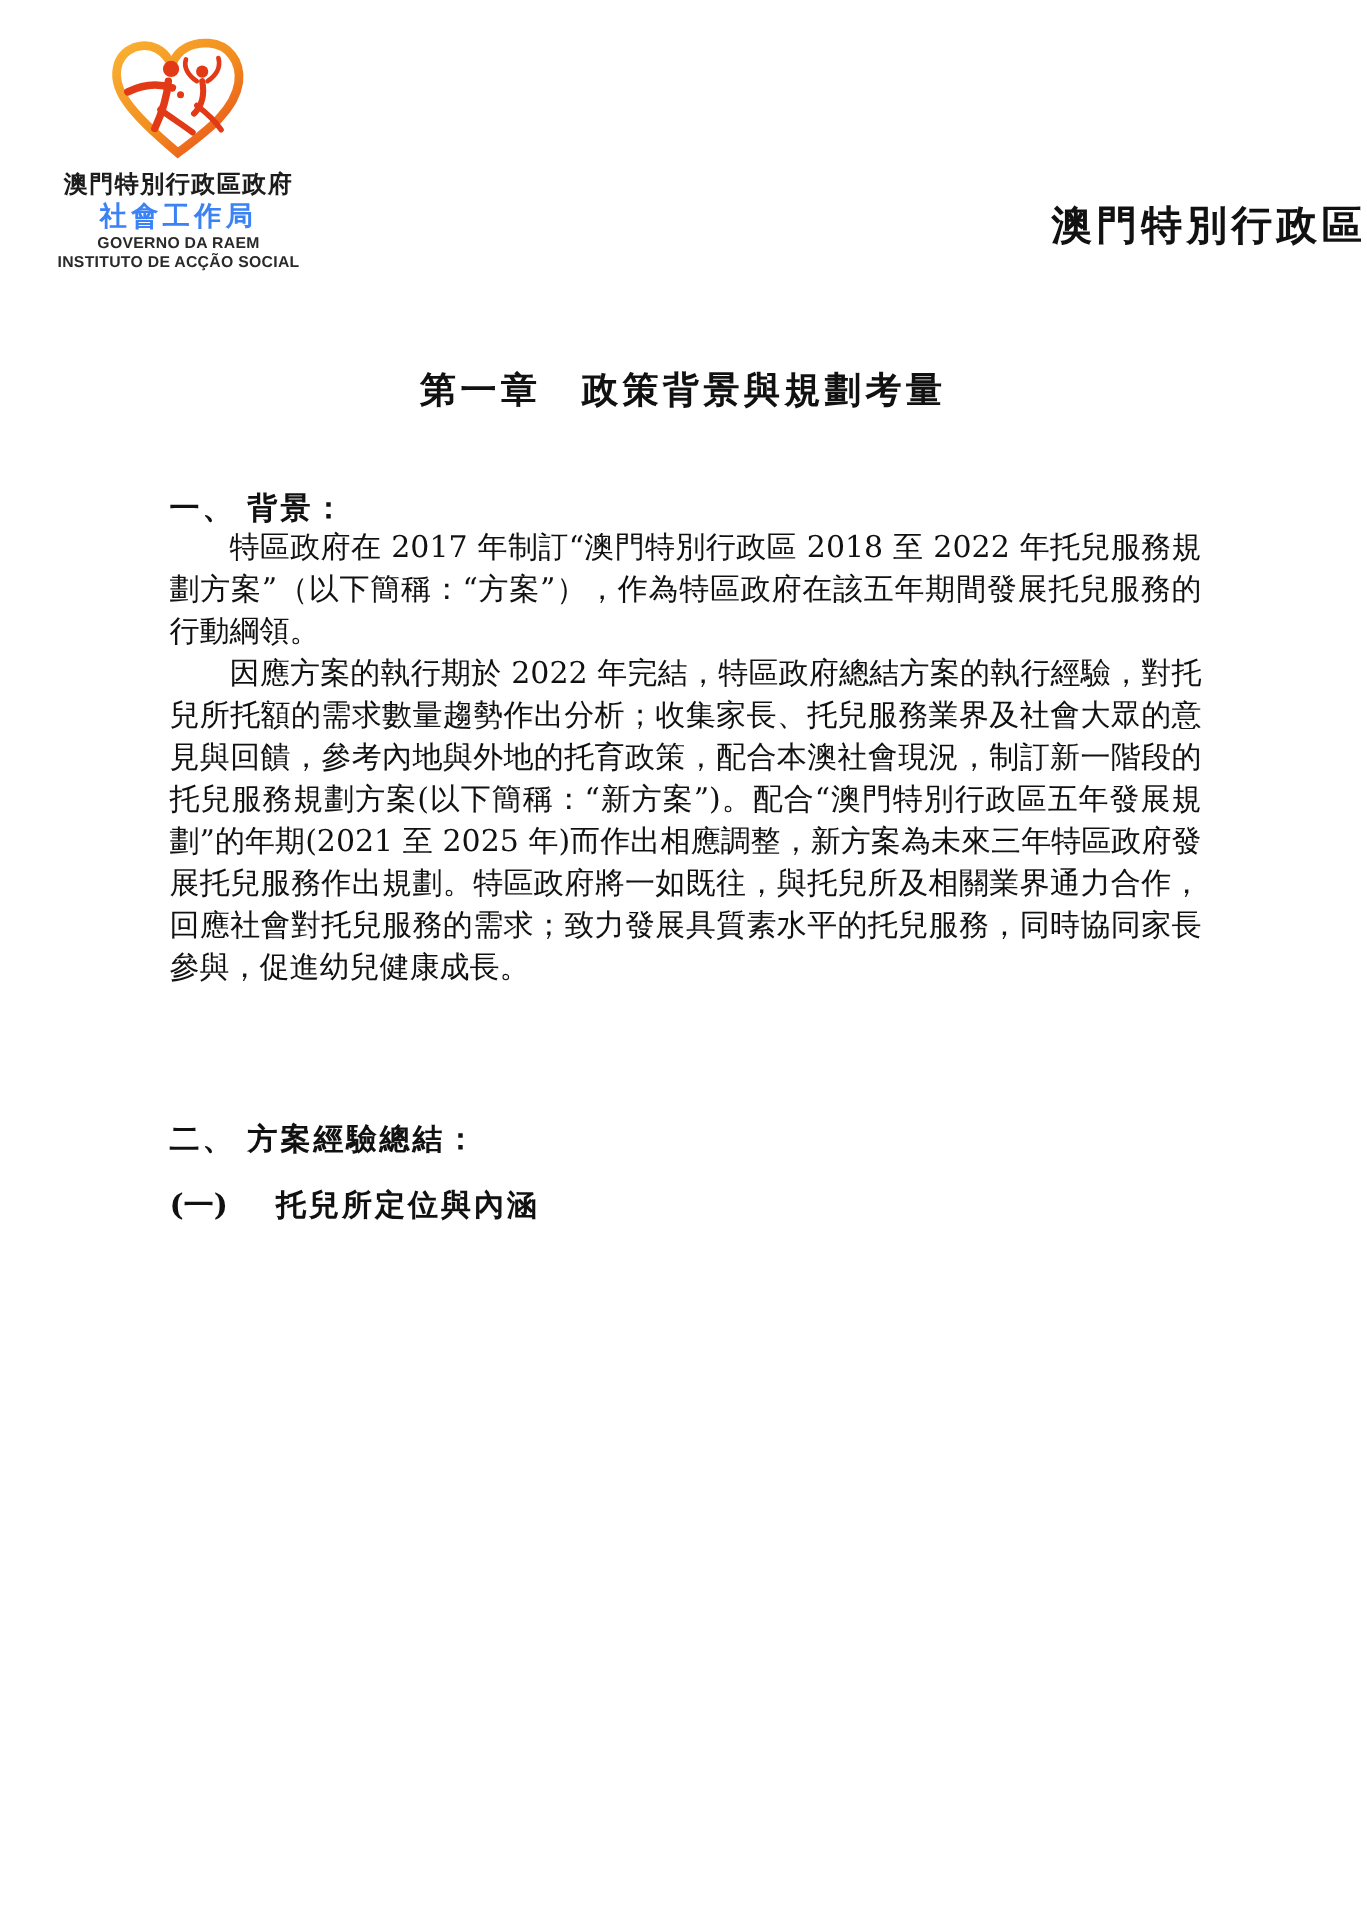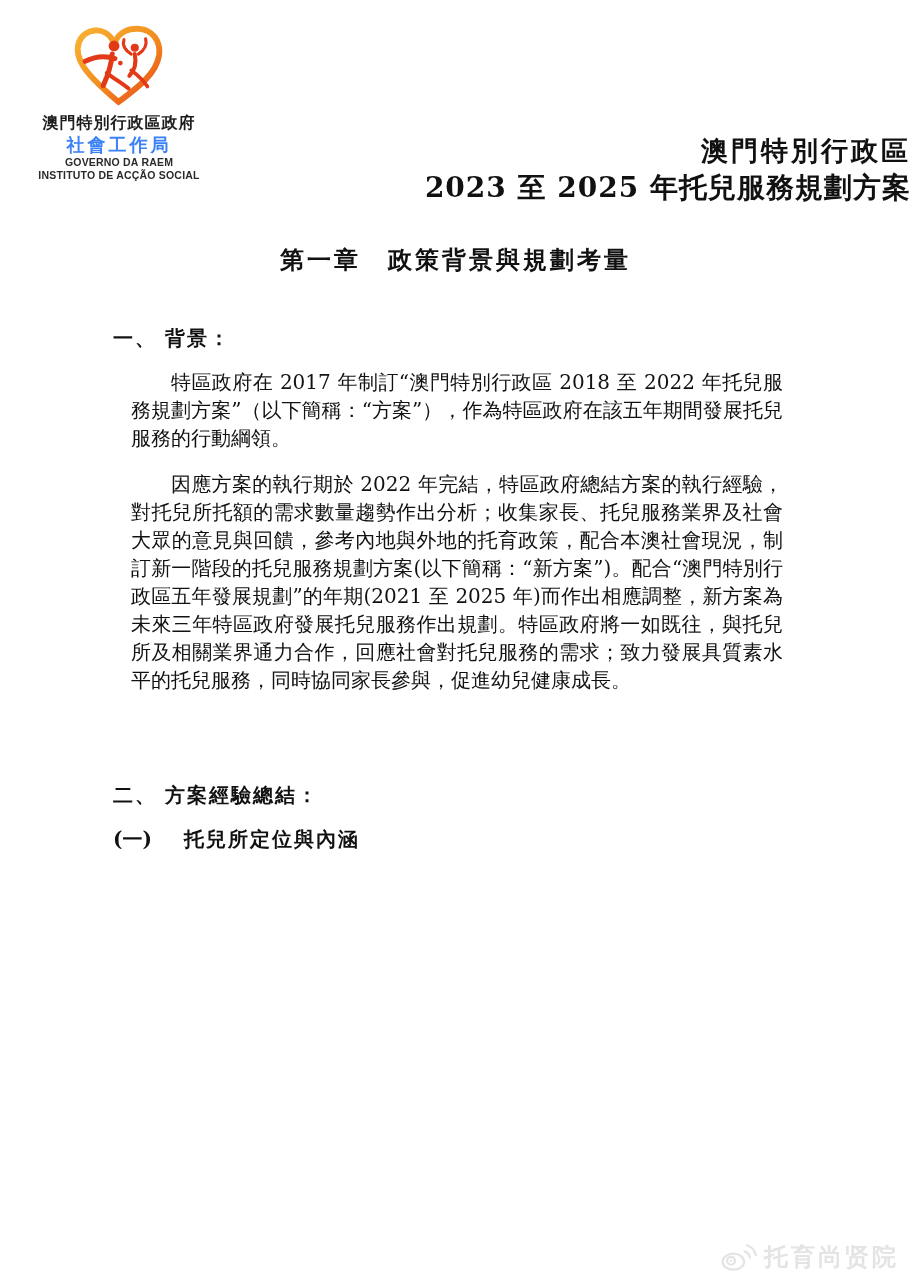--- a/index.html
+++ b/index.html
@@ -25,21 +25,21 @@
               font-size:24px; font-weight:bold; letter-spacing:3px;font-family:Liberation Serif, serif; }
 
   
   .content { position:absolute; left:113px; top:0; width:688px; }
   .sec-heading { display:flex; align-items:baseline; font-size:20px; font-weight:bold;
                  letter-spacing:2px; line-height:24px; }
   .sec-heading .num { margin-right:8px; }
   .sub-heading { display:flex; align-items:baseline; font-size:20px; font-weight:bold;
                  letter-spacing:2px; line-height:24px; }
   .sub-heading .num { margin-right:32px; letter-spacing:0; }
-  .content p { margin:18px; font-size:20px; line-height:28px; text-align:justify;
+  .content p { margin:0; font-size:20px; line-height:28px; text-align:justify;
                text-indent:40px; letter-spacing:0; }
   .mt-sec1 { margin-top:326px; }
   .mt-p1   { margin-top:17px; }
   .mt-p2   { margin-top:25px; }
   .mt-sec2 { margin-top:89px; }
   .mt-p3   { margin-top:30px; }
   .mt-sub1 { margin-top:20px; }
   .mt-p4   { margin-top:26px; }
 
   
@@ -81,21 +81,20 @@
       </g>
     </svg>
     <div class="org-zh1">澳門特別行政區政府</div>
     <div class="org-zh2">社會工作局</div>
     <div class="org-pt">GOVERNO DA RAEM</div>
     <div class="org-pt">INSTITUTO DE ACÇÃO SOCIAL</div>
   </div>
 
   <div class="title-block">
     <div class="title-l1">澳門特別行政區</div>
-    <div class="title-l2">2023 至 2025 年托兒服務規劃方案</div>
   </div>
 
   <div class="chapter">第一章　政策背景與規劃考量</div>
 
   <div class="content">
 
     <div class="sec-heading mt-sec1">
       <span class="num">一、</span>
       <span>背景：</span>
     </div>
@@ -111,26 +110,14 @@
 
 
     <div class="sub-heading mt-sub1">
       <span class="num">(一)</span>
       <span>托兒所定位與內涵</span>
     </div>
 
 
   </div>
 
-  <div class="watermark">
-    <svg width="38" height="30" viewBox="0 0 40 32" aria-hidden="true">
-      <g fill="none" stroke="#e4e4e4" stroke-width="2.4" stroke-linecap="round">
-        <ellipse cx="14" cy="21" rx="11.5" ry="8.5"></ellipse>
-        <circle cx="11.5" cy="20" r="4.2"></circle>
-        <circle cx="11.5" cy="20" r="1.2" fill="#e4e4e4" stroke="none"></circle>
-        <path d="M 26 10 A 8 8 0 0 1 31.5 16.5"></path>
-        <path d="M 28.5 3.5 A 14.5 14.5 0 0 1 38 14"></path>
-      </g>
-    </svg>
-    <span class="wm-text">托育尚贤院</span>
-  </div>
 
 </div>
 
 </body></html>

